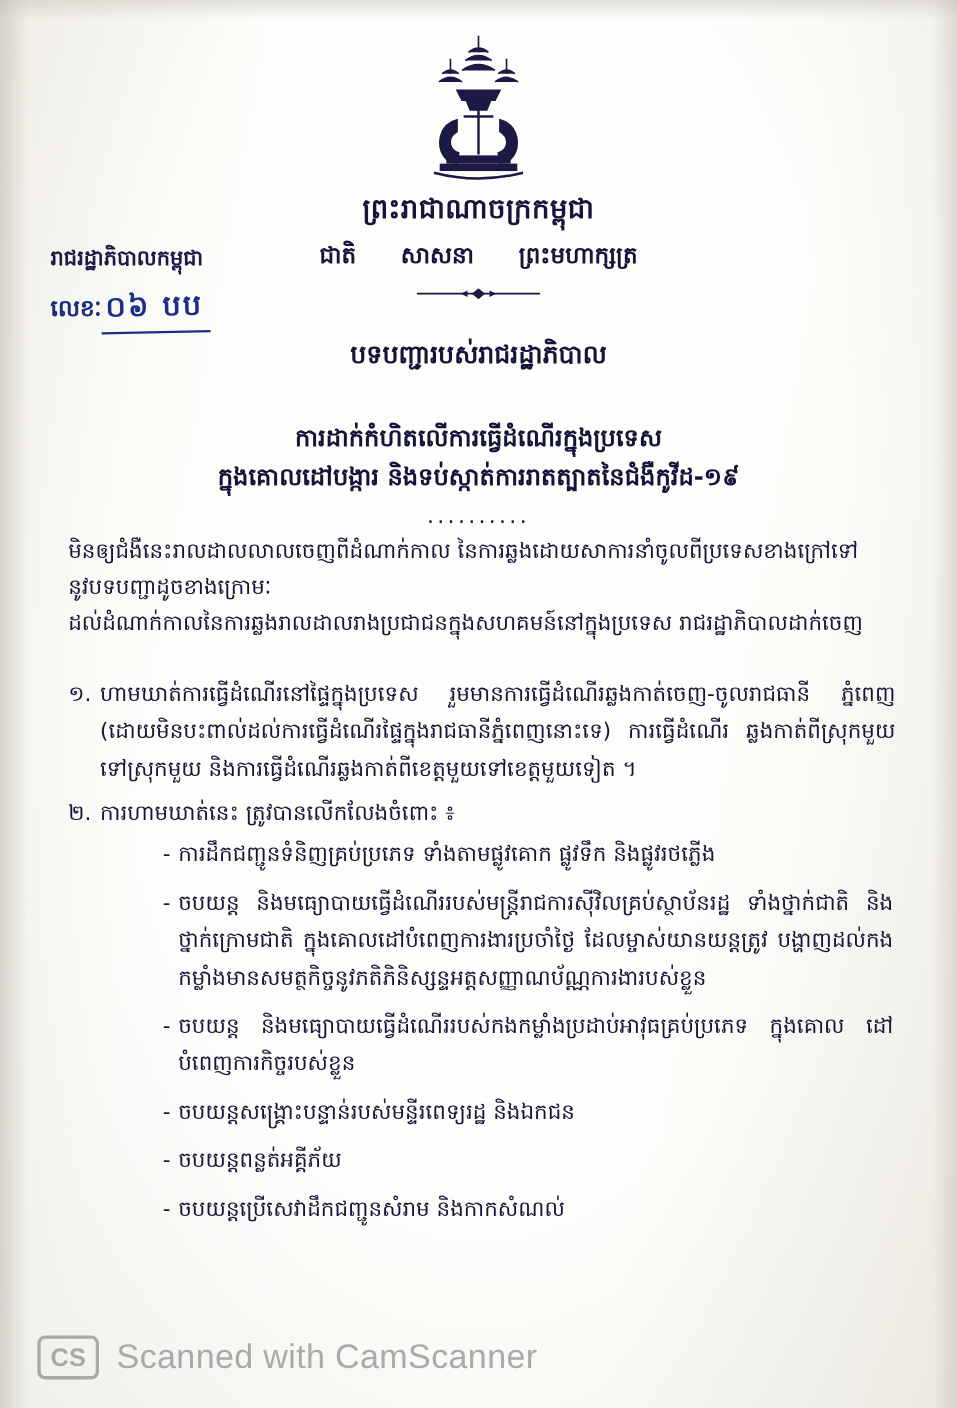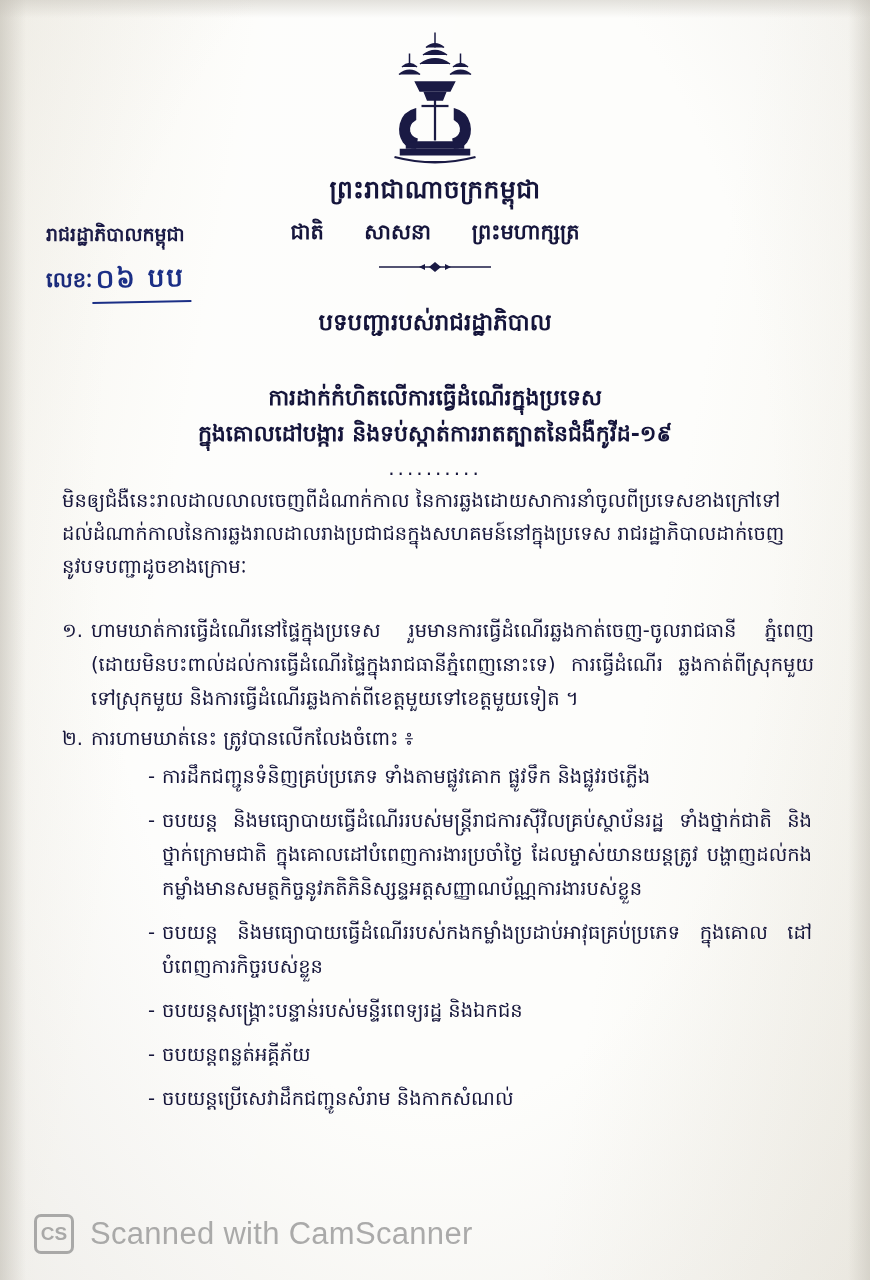--- a/index.html
+++ b/index.html
@@ -136,24 +136,24 @@
   .bullet .dash { flex: 0 0 auto; }
   .bullet .txt { flex: 1 1 auto; text-align: justify; }
 
   
   .watermark {
     position: absolute; left: 34px; bottom: 26px;
     display: flex; align-items: center; gap: 16px;
     opacity: .72;
   }
   .cs-badge {
-    width: 40px; height: 40px; border-radius: 7px;
+    width: 56px; height: 40px; border-radius: 7px;
     border: 3px solid #8d8d8d;
     display: flex; align-items: center; justify-content: center;
-    font-size: 19px; font-weight: bold; color: #8d8d8d;
+    font-size: 23px; font-weight: bold; color: #8d8d8d;
     font-family: "Liberation Sans", sans-serif;
   }
   .cs-text {
     font-family: "Liberation Sans", sans-serif;
     font-size: 31px; color: #8d8d8d; letter-spacing: .3px;
   }
 </style>
 </head>
 <body>
 
@@ -220,22 +220,22 @@
     <span class="number-handwritten">០៦ បប</span>
   </div>
 
   <div class="doc-title khm">បទបញ្ជារបស់រាជរដ្ឋាភិបាល</div>
   <div class="doc-subject1 khm">ការដាក់កំហិតលើការធ្វើដំណើរក្នុងប្រទេស</div>
   <div class="doc-subject2 khm">ក្នុងគោលដៅបង្ការ និងទប់ស្កាត់ការរាតត្បាតនៃជំងឺកូវីដ-១៩</div>
   <div class="dots khm">..........</div>
 
   <div class="body-block khm">
     <p>មិនឲ្យជំងឺនេះរាលដាលលាលចេញពីដំណាក់កាល  នៃការឆ្លងដោយសាការនាំចូលពីប្រទេសខាងក្រៅទៅ</p>
+    <p>នូវបទបញ្ជាដូចខាងក្រោមៈ</p>
     <p>ដល់ដំណាក់កាលនៃការឆ្លងរាលដាលរាងប្រជាជនក្នុងសហគមន៍នៅក្នុងប្រទេស  រាជរដ្ឋាភិបាលដាក់ចេញ</p>
-    <p>នូវបទបញ្ជាដូចខាងក្រោមៈ</p>
   </div>
 
   <div class="numbered khm">
     <div class="num-item">
       <span class="n">១.</span>
       <span class="t">ហាមឃាត់ការធ្វើដំណើរនៅផ្ទៃក្នុងប្រទេស  រួមមានការធ្វើដំណើរឆ្លងកាត់ចេញ-ចូលរាជធានី ភ្នំពេញ  (ដោយមិនបះពាល់ដល់ការធ្វើដំណើរផ្ទៃក្នុងរាជធានីភ្នំពេញនោះទេ)  ការធ្វើដំណើរ ឆ្លងកាត់ពីស្រុកមួយទៅស្រុកមួយ និងការធ្វើដំណើរឆ្លងកាត់ពីខេត្តមួយទៅខេត្តមួយទៀត ។</span>
     </div>
     <div class="num-item">
       <span class="n">២.</span>
       <span class="t">ការហាមឃាត់នេះ ត្រូវបានលើកលែងចំពោះ ៖</span>

